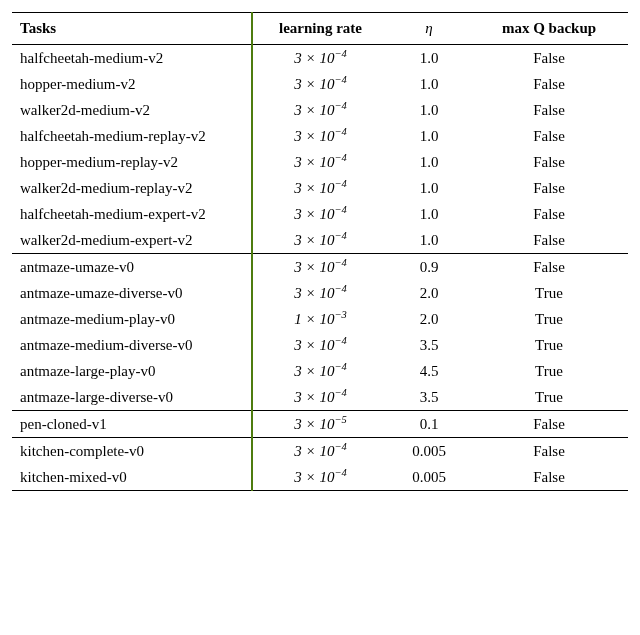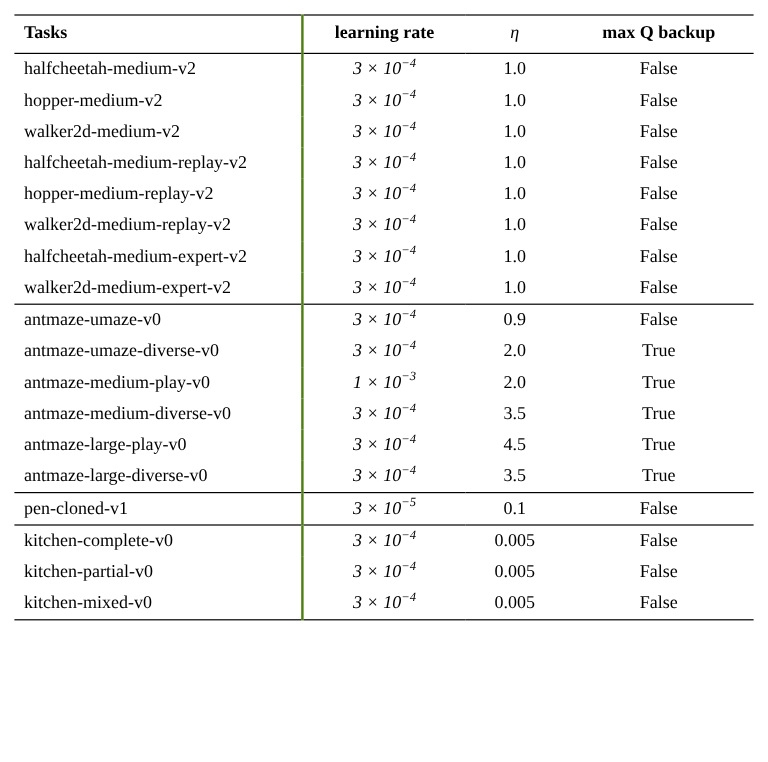--- a/index.html
+++ b/index.html
@@ -174,26 +174,20 @@
         <td class="lr">3 × 10<sup>−5</sup></td>
         <td>0.1</td>
         <td>False</td>
       </tr>
       <tr>
         <td>kitchen-complete-v0</td>
         <td class="lr">3 × 10<sup>−4</sup></td>
         <td>0.005</td>
         <td>False</td>
       </tr>
-      <tr>
-        <td>kitchen-partial-v0</td>
-        <td class="lr">3 × 10<sup>−4</sup></td>
-        <td>0.005</td>
-        <td>False</td>
-      </tr>
       <tr class="last-row">
         <td>kitchen-mixed-v0</td>
         <td class="lr">3 × 10<sup>−4</sup></td>
         <td>0.005</td>
         <td>False</td>
       </tr>
     </tbody>
 </table>
 
 </body></html>

